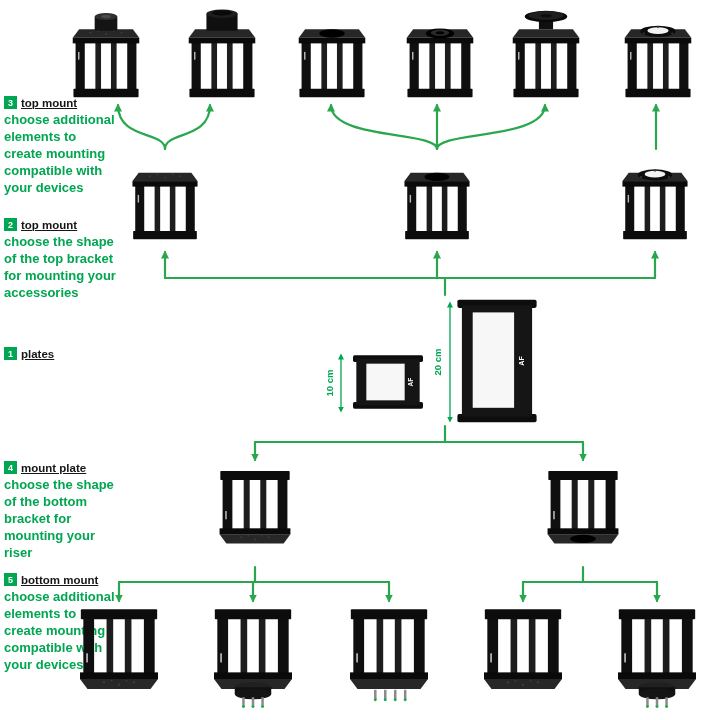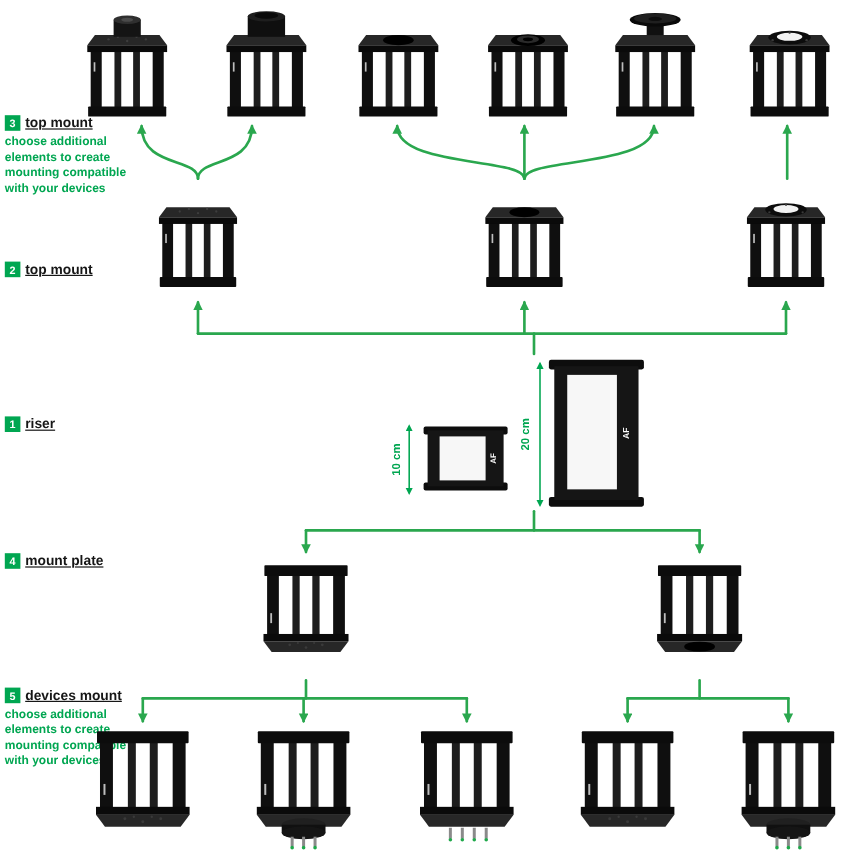--- a/index.html
+++ b/index.html
@@ -5,21 +5,21 @@
   *{margin:0;padding:0;box-sizing:border-box}
   html,body{background:#fff}
   body{font-family:"Liberation Sans",sans-serif}
   .canvas{position:relative;width:720px;height:720px;background:#fff;overflow:hidden}
   .overlay{position:absolute;left:0;top:0;pointer-events:none}
   .step{position:absolute;left:4px;width:112px}
   .step-head{display:flex;align-items:center;gap:4px;margin-bottom:3px}
   .badge{width:13px;height:13px;background:#00a651;color:#fff;font-size:9px;font-weight:700;
          display:inline-flex;align-items:center;justify-content:center;flex:0 0 13px}
   .step-label{font-size:11.5px;font-weight:700;color:#161616;text-decoration:underline}
-  .step-desc{font-size:10px;line-height:1.3;color:#00a651;font-weight:700}
+  .step-desc{font-size:13px;line-height:1.3;color:#00a651;font-weight:700}
   .prod{position:absolute}
   .prod svg{width:100%;height:100%;display:block}
 </style>
 </head>
 <body>
 
 <svg width="0" height="0" style="position:absolute" aria-hidden="true">
   <defs>
     <g id="riser">
       <rect x="7" y="44" width="13" height="76" fill="#0f0f0f"></rect>
@@ -164,37 +164,39 @@
       <span class="badge">3</span>
       <span class="step-label">top mount</span>
     </div>
     <p class="step-desc">choose additional elements to create mounting compatible with your devices</p>
   </div>
   <div class="step" style="top:218px">
     <div class="step-head">
       <span class="badge">2</span>
       <span class="step-label">top mount</span>
     </div>
+    <p class="step-desc">choose the shape of the top bracket for mounting your accessories</p>
   </div>
   <div class="step" style="top:347px">
     <div class="step-head">
       <span class="badge">1</span>
-      <span class="step-label">riser</span>
+      <span class="step-label">plates</span>
     </div>
   </div>
   <div class="step" style="top:461px">
     <div class="step-head">
       <span class="badge">4</span>
       <span class="step-label">mount plate</span>
     </div>
+    <p class="step-desc">choose the shape of the bottom bracket for mounting your riser</p>
   </div>
   <div class="step" style="top:573px">
     <div class="step-head">
       <span class="badge">5</span>
-      <span class="step-label">devices mount</span>
+      <span class="step-label">bottom mount</span>
     </div>
     <p class="step-desc">choose additional elements to create mounting compatible with your devices</p>
   </div>
 
   <div class="prod" style="left:60px;top:8px;width:92px;height:92px" aria-label="riser with cylinder pad">
       <svg viewBox="0 0 100 130">
         <use href="#riser"></use>
         <use href="#v-screws"></use>
         <use href="#v-cyl"></use>
       </svg>

